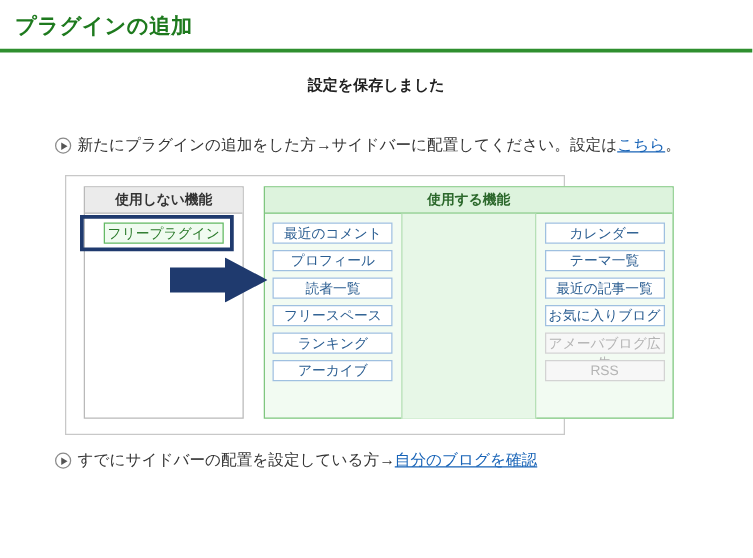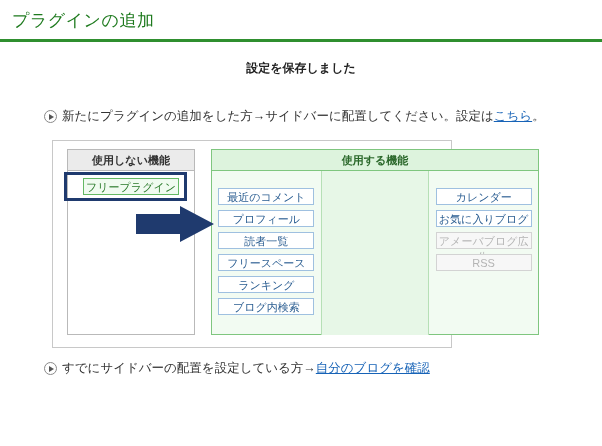--- a/index.html
+++ b/index.html
@@ -23,21 +23,21 @@
     width: 602px;
     height: 42px;
     border-bottom: 3px solid #2f8f2f;
     box-sizing: border-box;
   }
   .page-title {
     position: absolute;
     left: 12px;
     top: 9px;
     font-size: 17px;
-    font-weight: normal;
+    font-weight: bold;
     color: #1e7a1e;
     letter-spacing: 0.5px;
   }
   
   .saved-message {
     position: absolute;
     left: 0;
     top: 60px;
     width: 602px;
     text-align: center;
@@ -134,21 +134,21 @@
   }
   .used-cols {
     position: absolute;
     left: 0; top: 21px;
     width: 326px;
     height: 164px;
     display: flex;
   }
   .used-col {
     width: 108.66px;
-    padding-top: 17px;
+    padding-top: 7px;
     display: flex;
     flex-direction: column;
     align-items: center;
     gap: 5px;
     box-sizing: border-box;
   }
   .used-col.middle {
     background: #e7f7e7;
     border-left: 1px solid #b6e0b6;
     border-right: 1px solid #b6e0b6;
@@ -232,27 +232,29 @@
   <div class="col-used">
     <div class="col-used-head">使用する機能</div>
     <div class="used-cols">
 
       <div class="used-col left">
         <div class="chip">最近のコメント</div>
         <div class="chip">プロフィール</div>
         <div class="chip">読者一覧</div>
         <div class="chip">フリースペース</div>
         <div class="chip">ランキング</div>
-        <div class="chip">ブログ内検索</div>
+        <div class="chip">アーカイブ</div>
       </div>
 
       <div class="used-col middle"></div>
 
       <div class="used-col right">
         <div class="chip">カレンダー</div>
+        <div class="chip">テーマ一覧</div>
+        <div class="chip">最近の記事一覧</div>
         <div class="chip">お気に入りブログ</div>
         <div class="chip disabled">アメーバブログ広告</div>
         <div class="chip disabled">RSS</div>
       </div>
 
     </div>
   </div>
 </div>
 
 <div class="highlight-box"></div>

